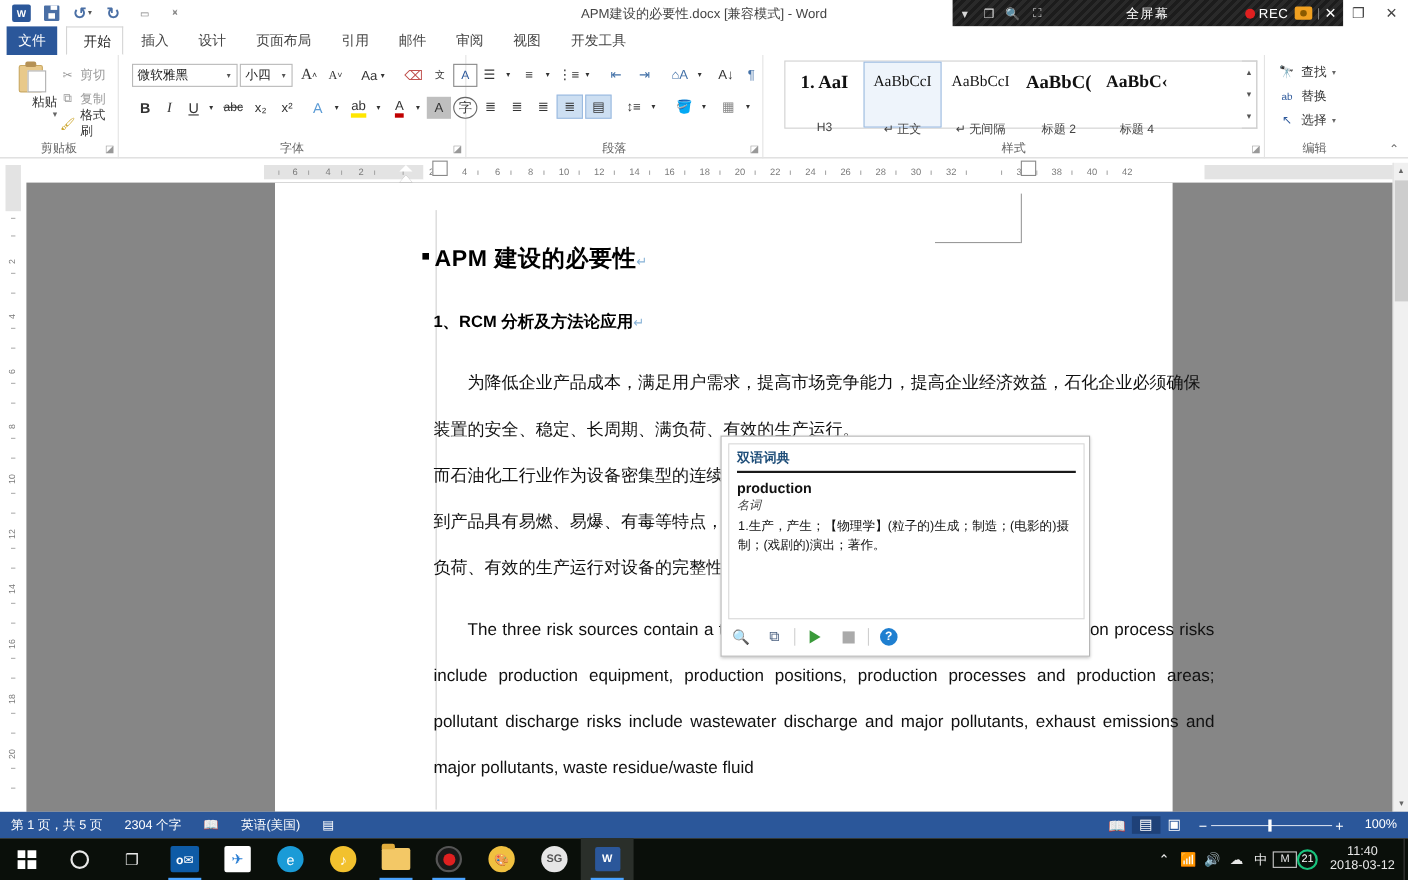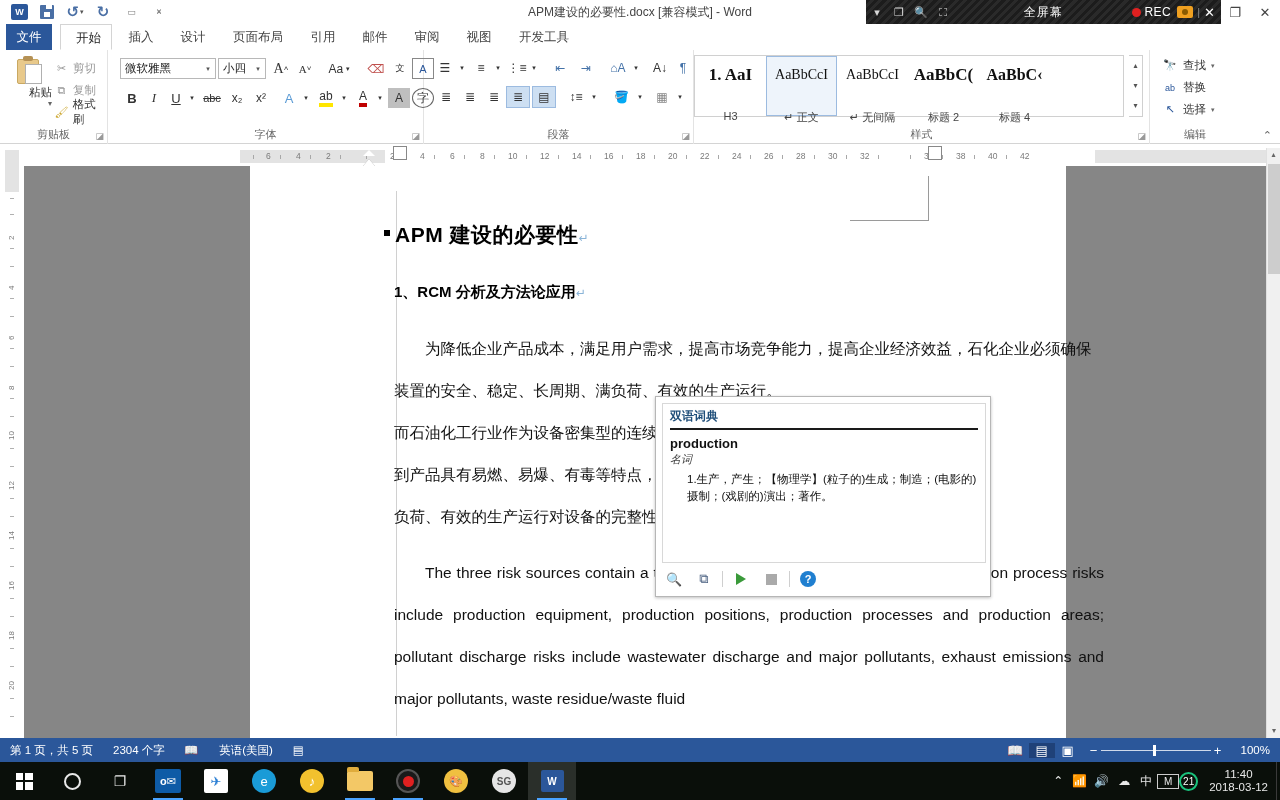--- a/index.html
+++ b/index.html
@@ -78,21 +78,21 @@
     display:flex; align-items:center; font-size:11.5px; color:#222; }
   .fbox .cv{ padding-left:4px; flex:1; overflow:hidden; white-space:nowrap;}
   .fbox .dd{ width:14px; text-align:center; font-size:7px; color:#555; }
   .fbtn{ position:absolute; display:flex; align-items:center; justify-content:center;
     color:#333; }
 
   
   .para{ left:424px; width:270px; }
   
   .styles{ left:694px; width:456px; }
-  .stylebox{ position:absolute; left:0; top:5px; width:430px; height:62px; border:1px solid #d0d0d0; display:flex; }
+  .stylebox{ position:absolute; left:19px; top:5px; width:430px; height:62px; border:1px solid #d0d0d0; display:flex; }
   .st{ width:71px; border:1px solid transparent; text-align:center; padding-top:3px; }
   .st.sel{ border:1px solid #9cbbe0; background:#eef4fb; }
   .st .prev{ height:30px; font-family:"Liberation Serif", serif; display:flex; align-items:center; justify-content:center; overflow:hidden; white-space:nowrap; color:#111;}
   .st .nm{ font-size:11px; color:#444; margin-top:20px; }
   .stylescroll{ position:absolute; left:435px; top:5px; width:14px; height:62px; border:1px solid #d0d0d0; border-left:0;}
   .stylescroll div{ height:20px; text-align:center; font-size:8px; color:#555; line-height:20px;}
 
   
   .editg{ left:1150px; width:130px; border-right:none; }
   .edititem{ position:absolute; left:12px; display:flex; align-items:center; gap:5px; font-size:11.5px; color:#333;}
@@ -130,21 +130,21 @@
   .indent{ text-indent:2em; }
 
   
   .dict{ position:absolute; left:655px; top:396px; width:336px; height:201px; background:#fff;
     border:1px solid #b6b6b6; box-shadow:0 1px 3px rgba(0,0,0,.25); }
   .dict-inner{ position:absolute; left:6px; top:6px; width:324px; height:160px; border:1px solid #d8d8d8; background:#fff; overflow:hidden;}
   .dict-title{ font-size:12px; font-weight:bold; color:#1f4e79; padding:4px 7px 3px; }
   .dict-rule{ height:2px; background:#1a1a1a; margin:0 7px 6px; }
   .dict-word{ font-size:13px; font-weight:bold; color:#111; padding:0 7px; }
   .dict-pos{ font-size:11px; font-style:italic; color:#444; padding:1px 7px 3px; }
-  .dict-def{ font-size:11.5px; color:#111; padding:1px 8px; line-height:17px;margin-left:16px; }
+  .dict-def{ font-size:11.5px; color:#111; padding:1px 8px; line-height:17px; }
   .dict-bar{ position:absolute; left:6px; bottom:4px; height:26px; display:flex; align-items:center; gap:6px;}
   .dict-bar .di{ width:24px; height:22px; display:flex; align-items:center; justify-content:center; font-size:13px; color:#4a6080;}
   .dsep{ width:1px; height:16px; background:#cfcfcf; }
   .playtri{ width:0;height:0;border-left:10px solid #3a9a3a;border-top:6px solid transparent;border-bottom:6px solid transparent;}
   .stopsq{ width:11px;height:11px;background:#aaa;}
   .helpc{ width:16px;height:16px;border-radius:50%;background:#1f7fd0;color:#fff;font-size:11px;font-weight:bold;display:flex;align-items:center;justify-content:center;}
 
   
   .vscroll{ position:absolute; right:0; top:148px; width:14px; height:590px; background:#f0f0f0; border-left:1px solid #e0e0e0;}
   .vscroll .up,.vscroll .dn{ height:14px; text-align:center; font-size:8px; color:#666; line-height:14px;}

